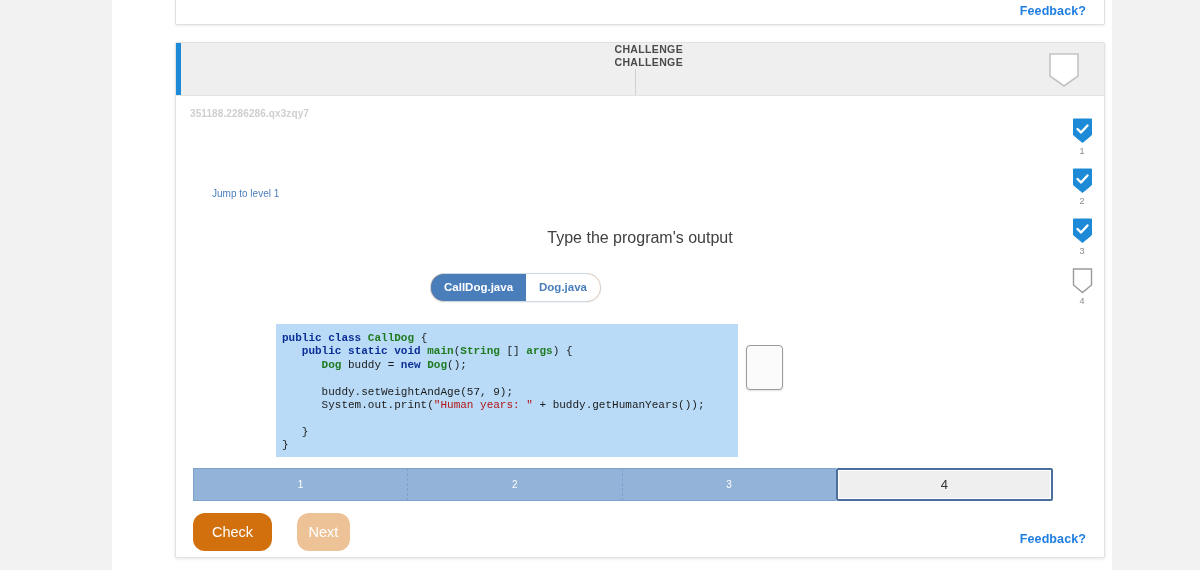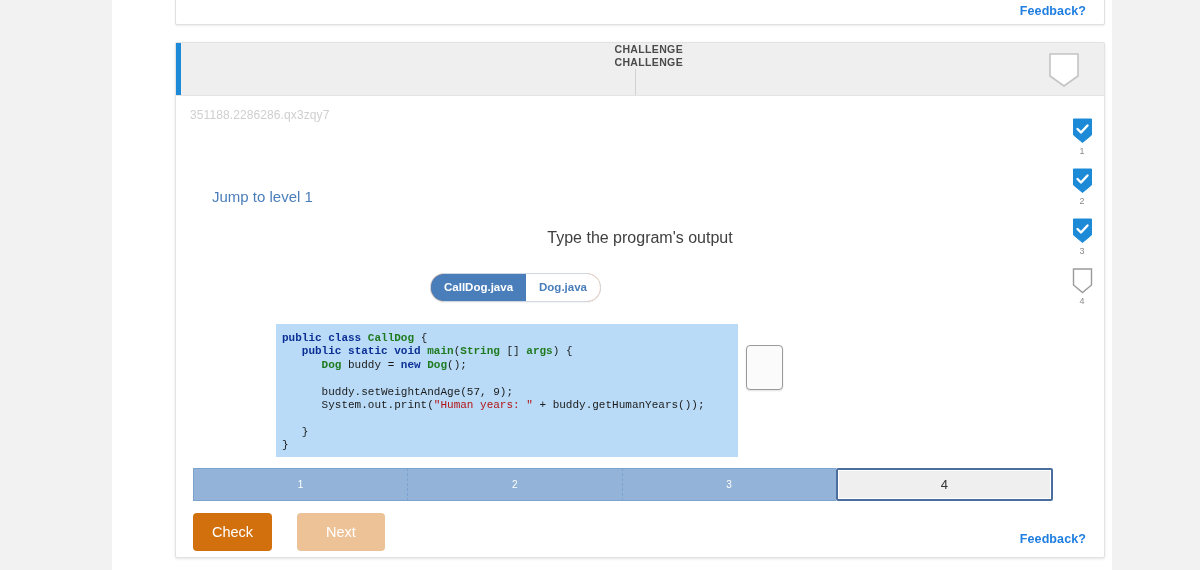--- a/index.html
+++ b/index.html
@@ -125,28 +125,29 @@
   }
 
   
   .activity-body {
     position: relative;
     height: 462px;
   }
   .activity-id {
     position: absolute;
     left: 14px; top: 12px;
-    font-size: 12px;
+    font-size: 10px;
     color: #cfcfcf;
     letter-spacing: 0.1px;
+    font-weight: bold;
   }
   .jump-link {
     position: absolute;
     left: 36px; top: 92px;
-    font-size: 15px;
+    font-size: 10px;
     color: #4a7ebb;
     cursor: pointer;
   }
   .prompt {
     position: absolute;
     left: 0; right: 0;
     top: 133px;
     text-align: center;
     font-size: 16px;
     color: #404040;
@@ -249,34 +250,34 @@
   }
   .seg:last-child { border-right: 1px solid #7ba3ce; }
   .seg.current:last-child { border-right: 2px solid #4a6f9e; }
 
   
   .btn {
     position: absolute;
     top: 417px;
     height: 38px;
     border: none;
-    border-radius: 4px;
+    border-radius: 12px;
     font-size: 14.5px;
     color: #ffffff;
     cursor: pointer;
     font-family: "Liberation Sans", sans-serif;
   }
   .btn-check {
     left: 17px;
     width: 79px;
     background: #d2700d;
   }
   .btn-next {
     left: 121px;
-    width: 88px;
+    width: 53px;
     background: #eec297;
     cursor: default;
   }
 
   .card-main .feedback-link { bottom: 12px; }
 
   
   .rail {
     position: absolute;
     left: 1060px;

